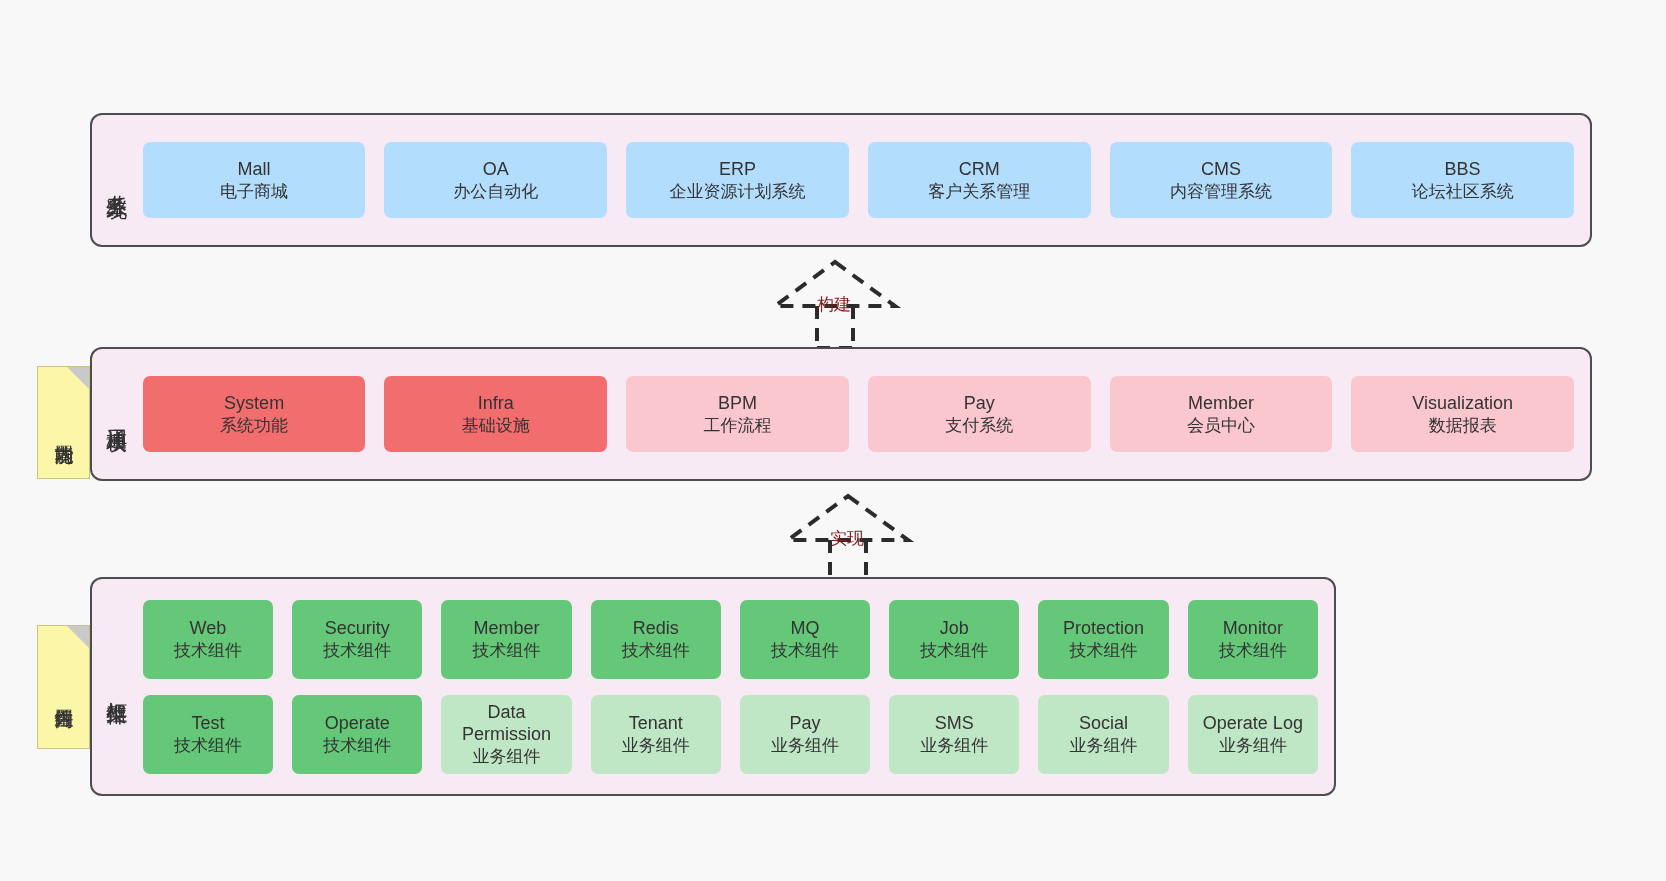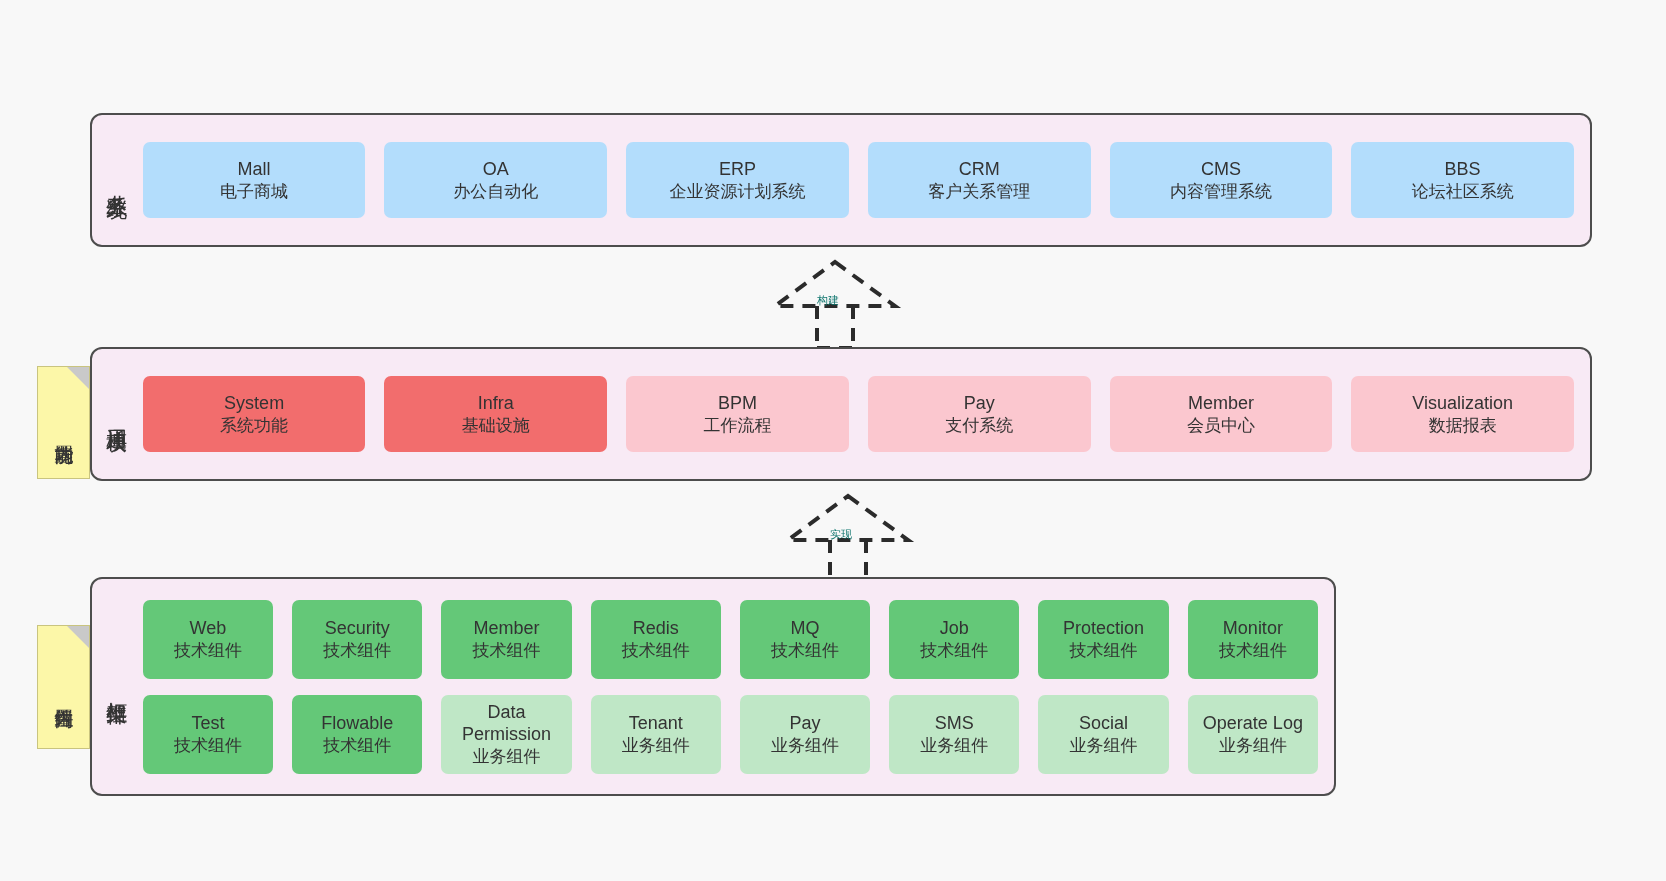--- a/index.html
+++ b/index.html
@@ -143,22 +143,22 @@
   }
   #note-builtin-func { left: 37px; top: 366px; width: 53px; height: 113px; }
   #note-builtin-comp { left: 37px; top: 625px; width: 53px; height: 124px; }
 
   
   .arrow {
     position: absolute;
   }
   .arrow .arrow-label {
     position: absolute;
-    font-size: 11px;
-    color: #0f766e;
+    font-size: 17px;
+    color: #7f1d1d;
     white-space: nowrap;
     background: transparent;
   }
   #arrow-build { left: 755px; top: 258px; width: 160px; height: 92px; }
   #arrow-build .arrow-label { left: 62px; top: 35px; }
   #arrow-impl { left: 768px; top: 492px; width: 160px; height: 92px; }
   #arrow-impl .arrow-label { left: 62px; top: 35px; }
 </style>
 </head>
 <body>
@@ -293,21 +293,21 @@
           <span class="b-sub">技术组件</span>
         </div>
       </div>
 
       <div class="row">
         <div class="box green">
           <span class="b-title">Test</span>
           <span class="b-sub">技术组件</span>
         </div>
         <div class="box green">
-          <span class="b-title">Flowable</span>
+          <span class="b-title">Operate</span>
           <span class="b-sub">技术组件</span>
         </div>
         <div class="box lightgreen">
           <span class="b-title">Data Permission</span>
           <span class="b-sub">业务组件</span>
         </div>
         <div class="box lightgreen">
           <span class="b-title">Tenant</span>
           <span class="b-sub">业务组件</span>
         </div>

